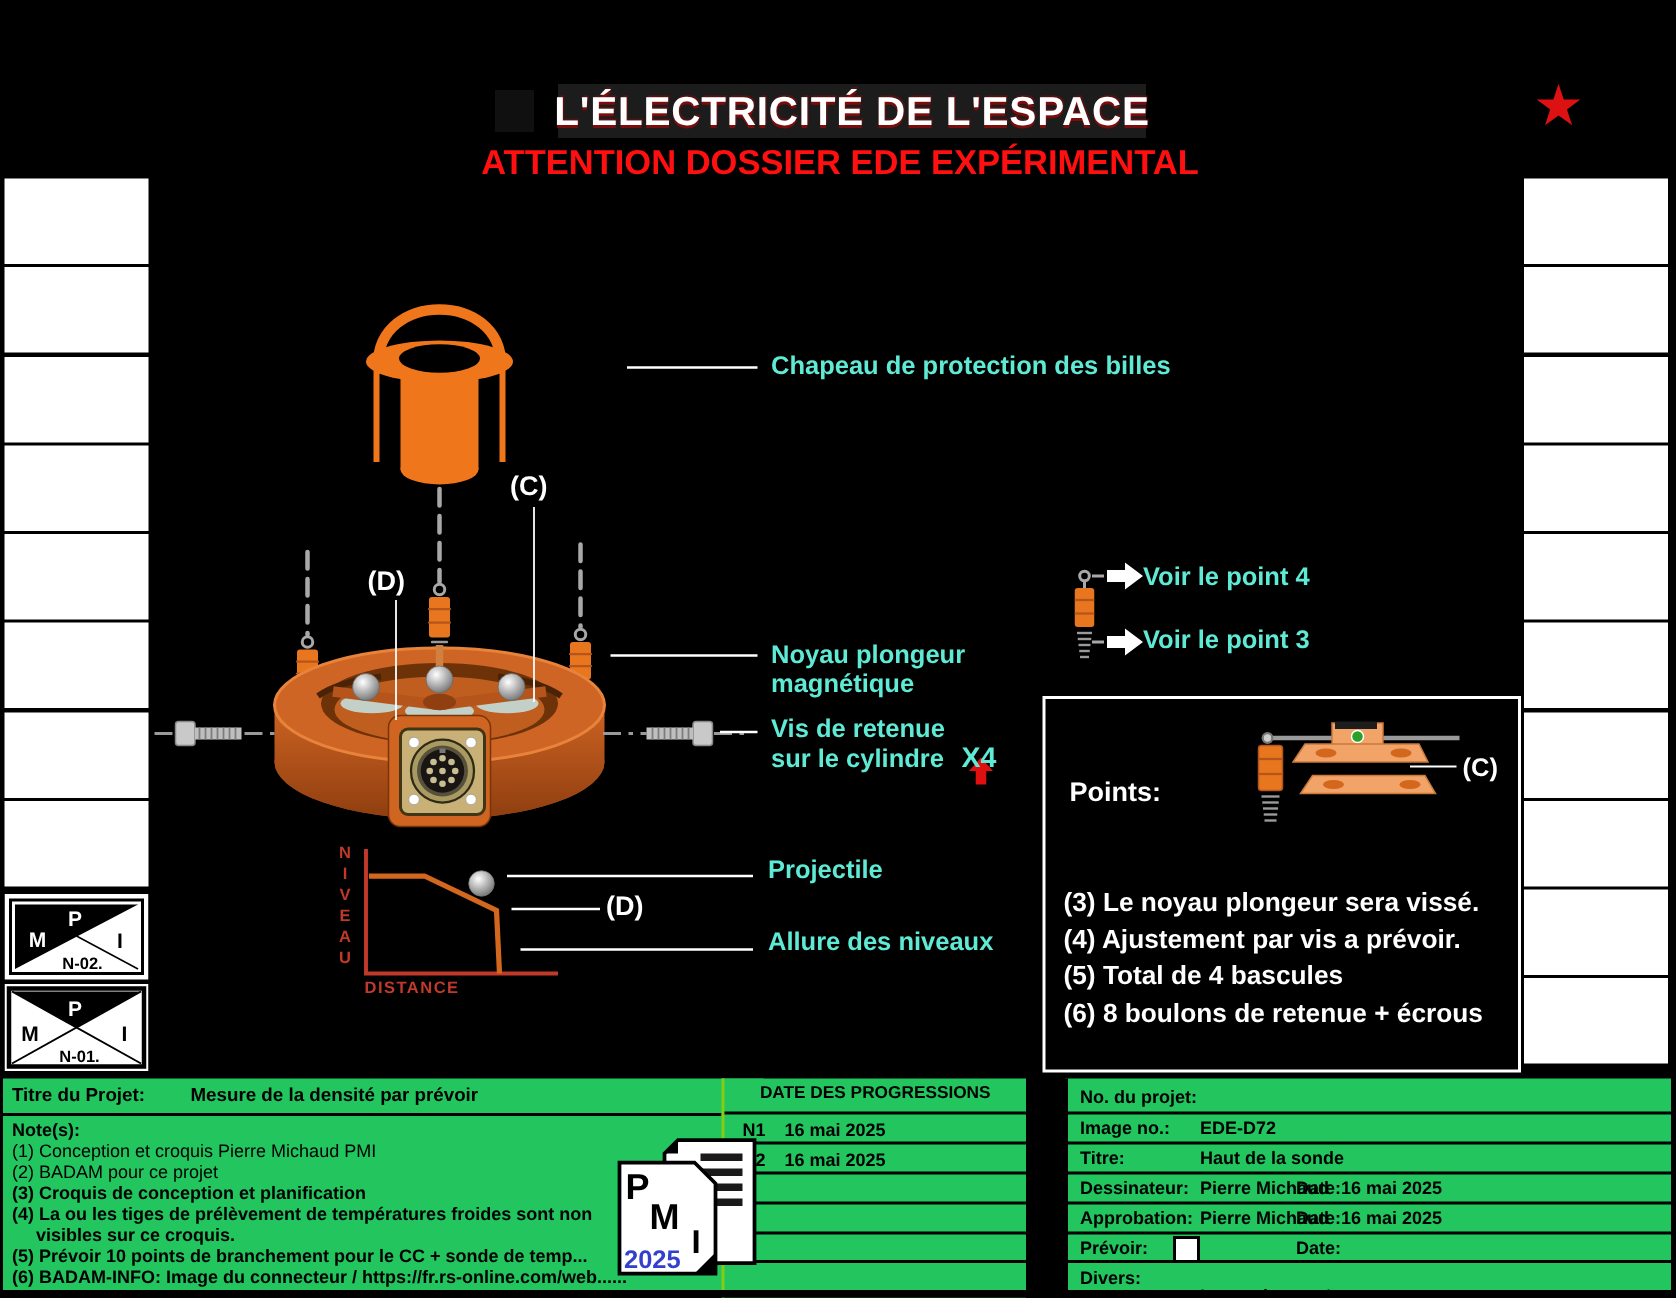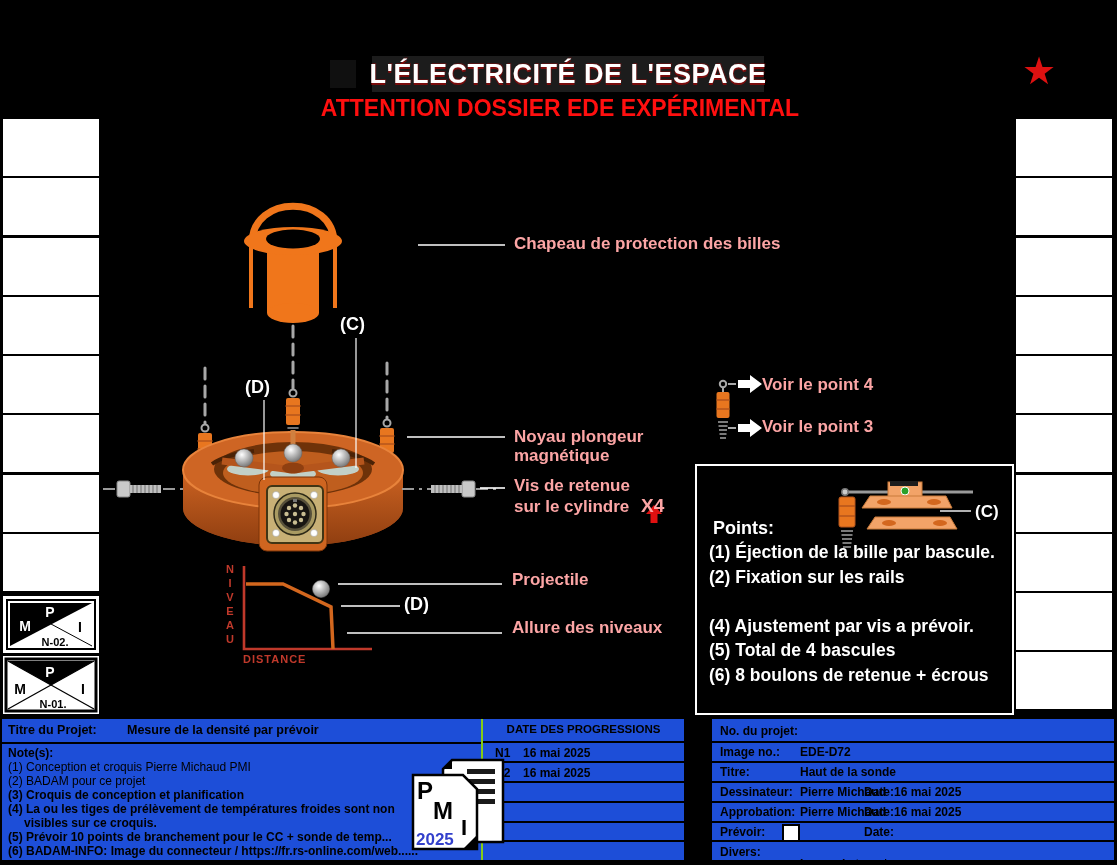--- a/index.html
+++ b/index.html
@@ -1,37 +1,37 @@
 <!DOCTYPE html>
 <html><head>
 <meta charset="utf-8">
 <style>
   html,body{margin:0;padding:0;background:#000;}
   #sheet{position:relative;width:1117px;height:865px;background:#000;overflow:hidden;
          font-family:"Liberation Sans",sans-serif;}
   .abs{position:absolute;}
   .cell{position:absolute;width:96px;height:57px;background:#fff;}
-  .wlbl{position:absolute;color:#fca5a5;font-weight:bold;font-size:17px;white-space:nowrap;}
+  .wlbl{position:absolute;color:#5eead4;font-weight:bold;font-size:17px;white-space:nowrap;}
   .ref{position:absolute;color:#fff;font-weight:bold;font-size:18px;white-space:nowrap;}
   #title-plate{position:absolute;left:372px;top:56px;width:392px;height:36px;background:#1c1c1c;
     display:flex;align-items:center;justify-content:center;}
   #title-plate span{color:#fff;font-weight:bold;font-size:27px;letter-spacing:.5px;
     text-shadow:0 2px 0 rgba(200,0,0,.55),1px -1px 0 rgba(200,0,0,.3);white-space:nowrap;}
   #subtitle{position:absolute;left:280px;top:95px;width:560px;text-align:center;color:#ff0f0f;
     font-weight:bold;font-size:23px;white-space:nowrap;}
   #star{position:absolute;left:1022px;top:52px;font-size:38px;line-height:1;color:#dd1111;}
   #niveau{position:absolute;left:226px;top:562px;color:#c0392b;font-weight:bold;font-size:11px;
     line-height:14px;white-space:pre;text-align:center;}
   #distance{position:absolute;left:243px;top:653px;color:#c0392b;font-weight:bold;font-size:11px;letter-spacing:1px;}
   #points-box{position:absolute;left:695px;top:464px;width:315px;height:247px;background:#000;border:2px solid #fff;}
   .pt-item{position:absolute;left:12px;color:#fff;font-weight:bold;font-size:17.5px;white-space:nowrap;}
   #pts-title{position:absolute;left:16px;top:52px;color:#fff;font-weight:bold;font-size:18px;}
   #pts-ref{position:absolute;left:278px;top:36px;color:#fff;font-weight:bold;font-size:17px;}
   
-  .fbox{position:absolute;background:#1d4ed8;color:#000;}
+  .fbox{position:absolute;background:#22c55e;color:#000;}
   .frow-line{position:absolute;left:0;width:100%;height:2px;background:#000;}
   .ftxt{position:absolute;font-size:12px;font-weight:bold;white-space:nowrap;color:#000;}
   .ftxt-reg{position:absolute;font-size:12px;font-weight:normal;white-space:nowrap;color:#000;}
   #rev-checkbox{position:absolute;left:70px;top:125px;width:14px;height:14px;border:2.5px solid #000;background:#fff;}
   svg{display:block;}
   #drawing{position:absolute;left:0;top:0;z-index:5;pointer-events:none;}
   .z6{z-index:6;}
 </style>
 </head>
 <body>
@@ -64,22 +64,21 @@
   <div class="abs" style="left:330px;top:60px;width:26px;height:28px;background:#101010"></div>
   <div id="title-plate">
     <span>L'ÉLECTRICITÉ DE L'ESPACE</span>
   </div>
   <div id="subtitle">ATTENTION DOSSIER EDE EXPÉRIMENTAL</div>
   <div id="star">★</div>
 
   <div id="points-box">
     <div id="pts-ref">(C)</div>
     <div id="pts-title">Points:</div>
-    <div class="pt-item" style="top:76px">(1) Éjection de la bille par bascule.</div>
-    <div class="pt-item" style="top:101px">(2) Fixation sur les rails</div>
+    <div class="pt-item" style="top:125px">(3) Le noyau plongeur sera vissé.</div>
     <div class="pt-item" style="top:150px">(4) Ajustement par vis a prévoir.</div>
     <div class="pt-item" style="top:174px">(5) Total de 4 bascules</div>
     <div class="pt-item" style="top:199px">(6) 8 boulons de retenue + écrous</div>
   </div>
 
   <svg id="drawing" width="1117" height="865" viewBox="0 0 1117 865">
     <defs>
       <radialGradient id="ballGrad" cx="38%" cy="32%" r="75%">
         <stop offset="0%" stop-color="#ffffff"></stop>
           <stop offset="45%" stop-color="#bdbdbd"></stop>

